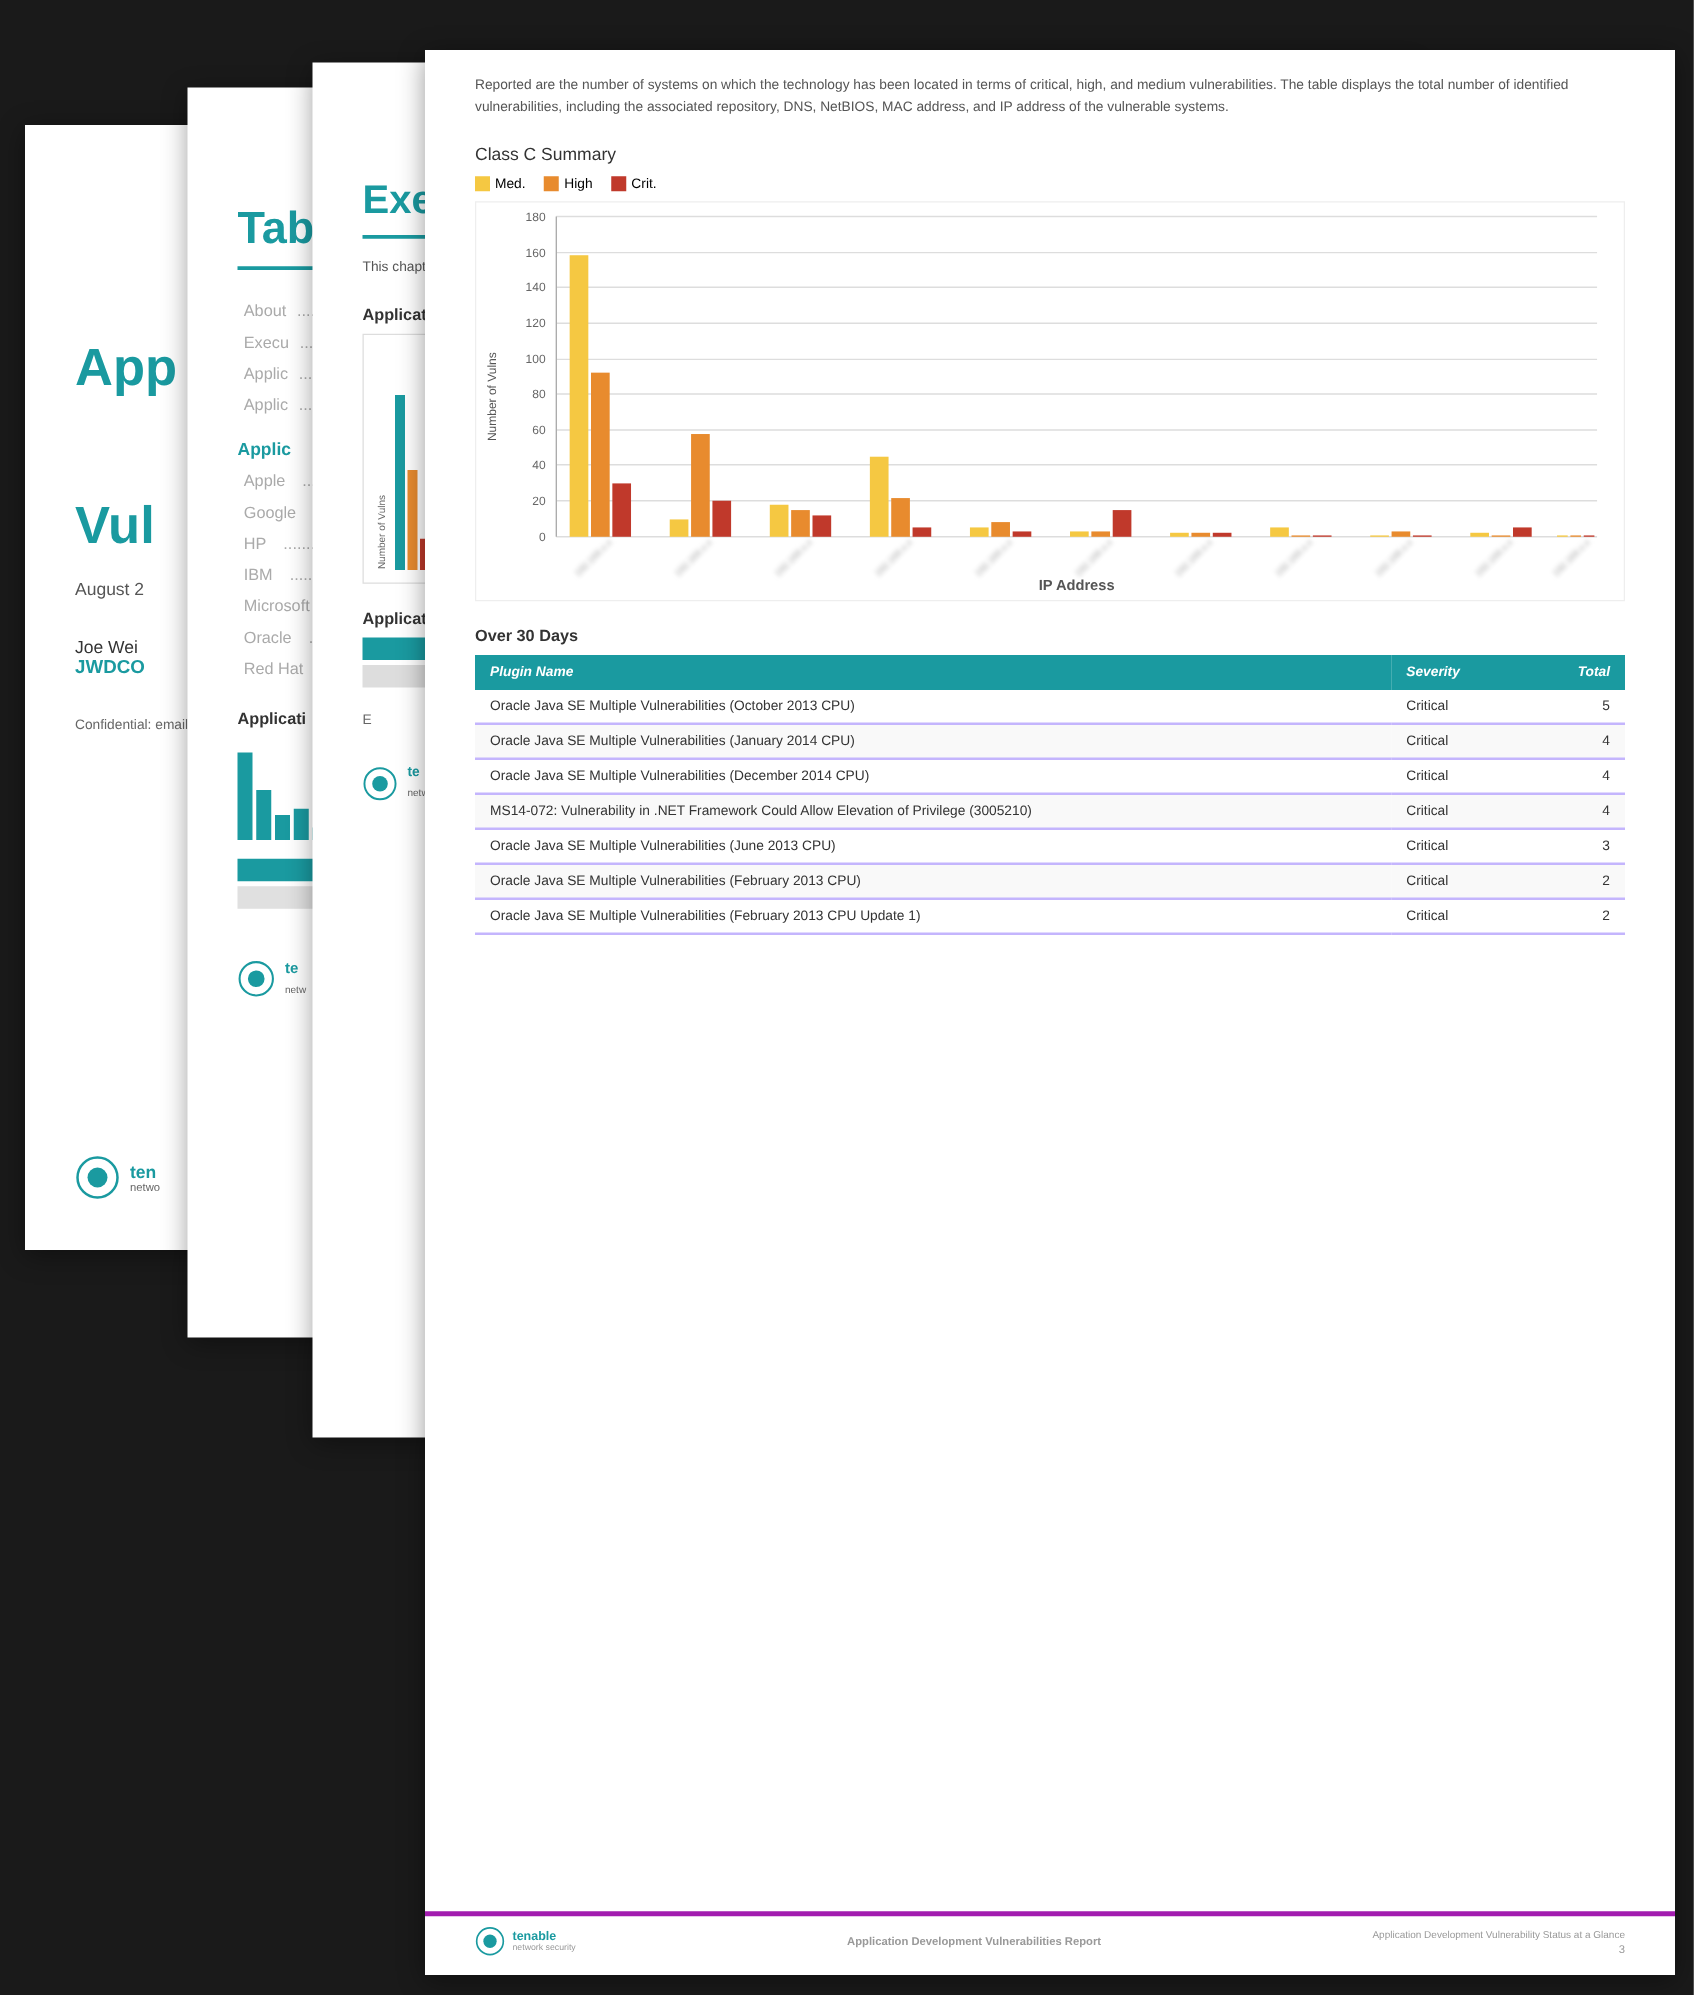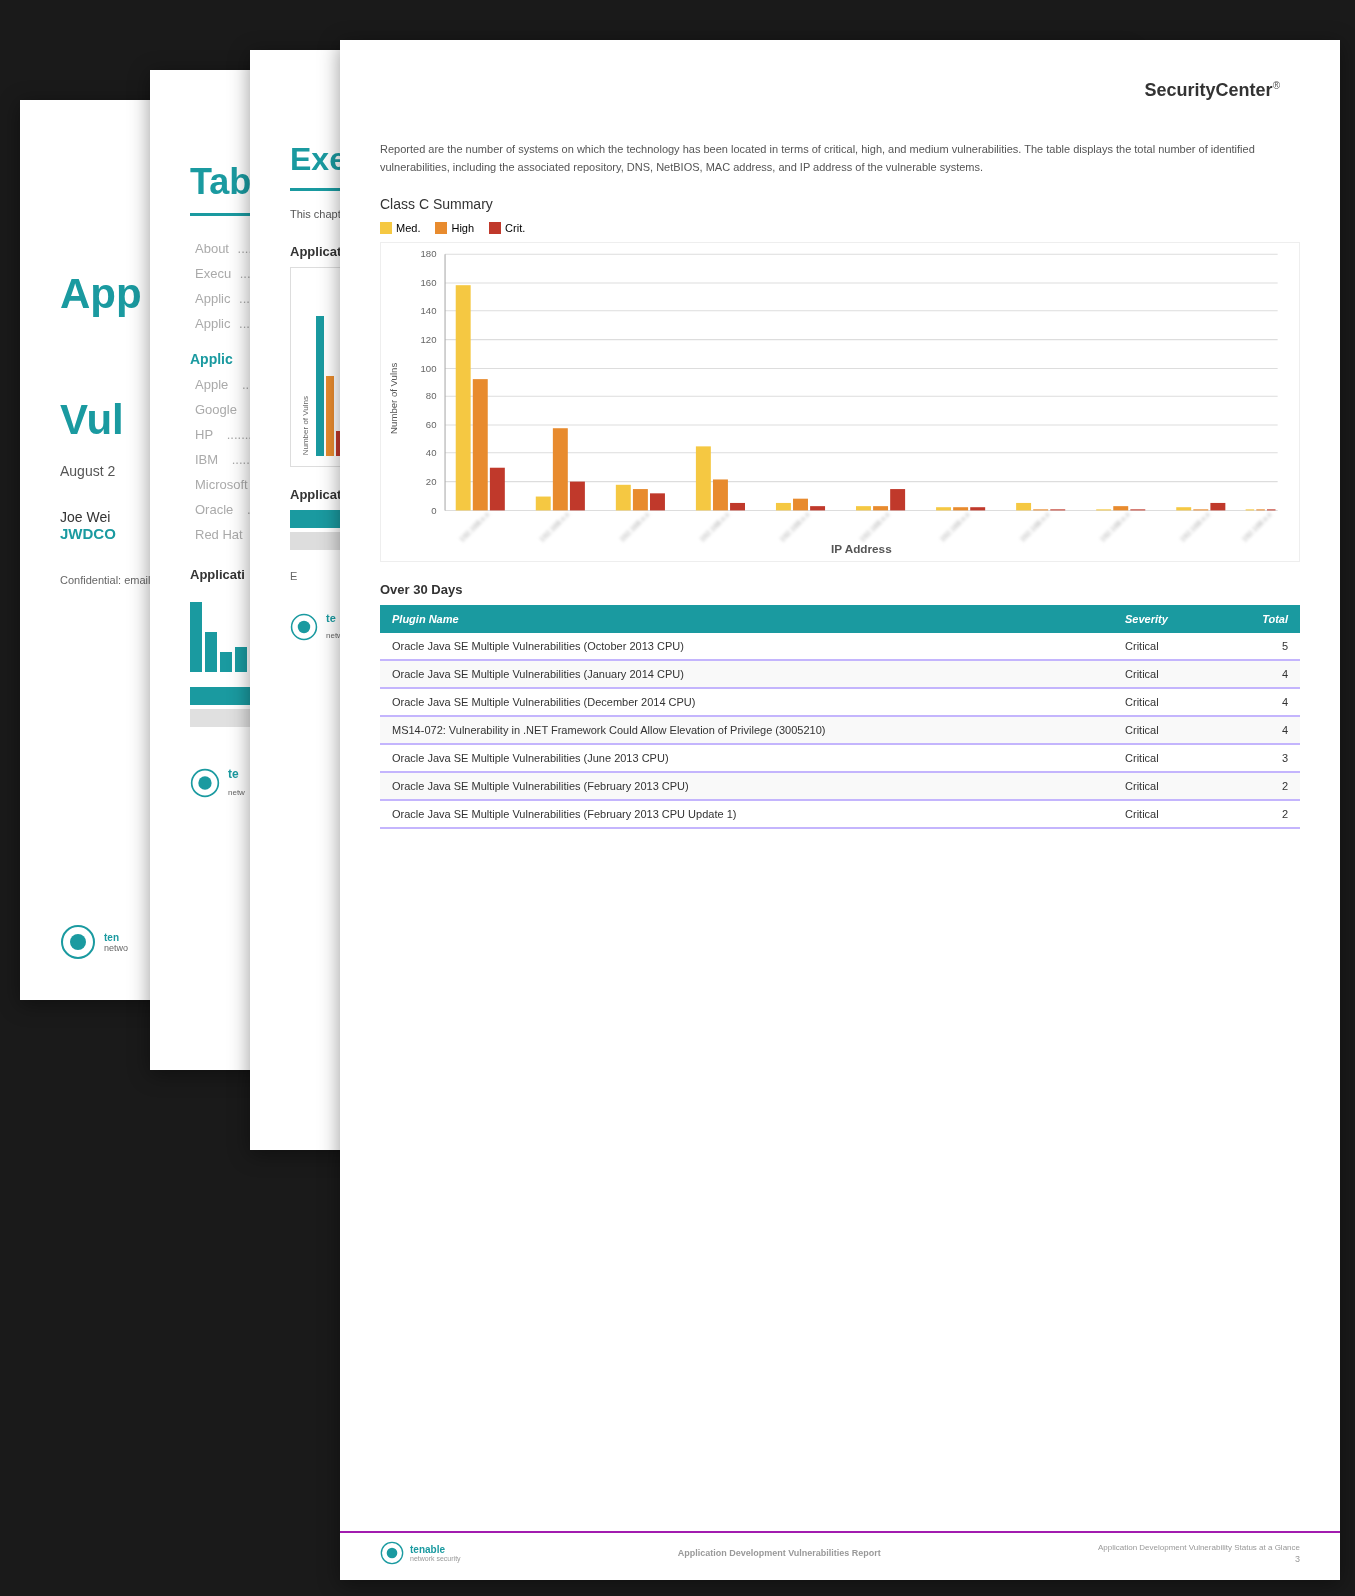--- a/index.html
+++ b/index.html
@@ -124,21 +124,21 @@
       left: 40px;
       display: flex;
       align-items: center;
       gap: 8px;
     }
     .tenable-icon {
       width: 36px;
       height: 36px;
     }
     .tenable-text {
-      font-size: 10px;
+      font-size: 14px;
       color: #1a9aa0;
       font-weight: 700;
     }
     .tenable-subtext {
       font-size: 9px;
       color: #666;
       display: block;
     }
 
     
@@ -284,21 +284,21 @@
       position: absolute;
       bottom: 15px;
       left: 0;
       right: 0;
       padding: 0 40px;
       display: flex;
       justify-content: space-between;
       align-items: center;
       font-size: 9px;
       color: #999;
-      border-top: 2px solid #a21caf;
+      border-top: 4px solid #a21caf;
       padding-top: 8px;
     }
     .footer-logo {
       display: flex;
       align-items: center;
       gap: 6px;
     }
     .footer-page-title {
       color: #999;
       font-size: 9px;
@@ -452,25 +452,20 @@
         <circle cx="18" cy="18" r="8" fill="#1a9aa0"></circle>
       </svg>
       <div>
         <div style="font-size:11px; color:#1a9aa0; font-weight:700;">te</div>
         <span style="font-size:8px; color:#666;">netw</span>
       </div>
     </div>
   </div>
 
   <div class="page page-main">
-    <div class="main-header">
-      <div class="sc-logo">
-        <span>SecurityCenter</span><sup>®</sup>
-      </div>
-    </div>
 
     <div class="main-content">
 
 
       <p class="main-description">Reported are the number of systems on which the technology has been located in terms of critical, high, and medium vulnerabilities. The table displays the total number of identified vulnerabilities, including the associated repository, DNS, NetBIOS, MAC address, and IP address of the vulnerable systems.</p>
 
       <div class="chart-section-title">Class C Summary</div>
 
       <div class="chart-legend">
         <div class="legend-item">

